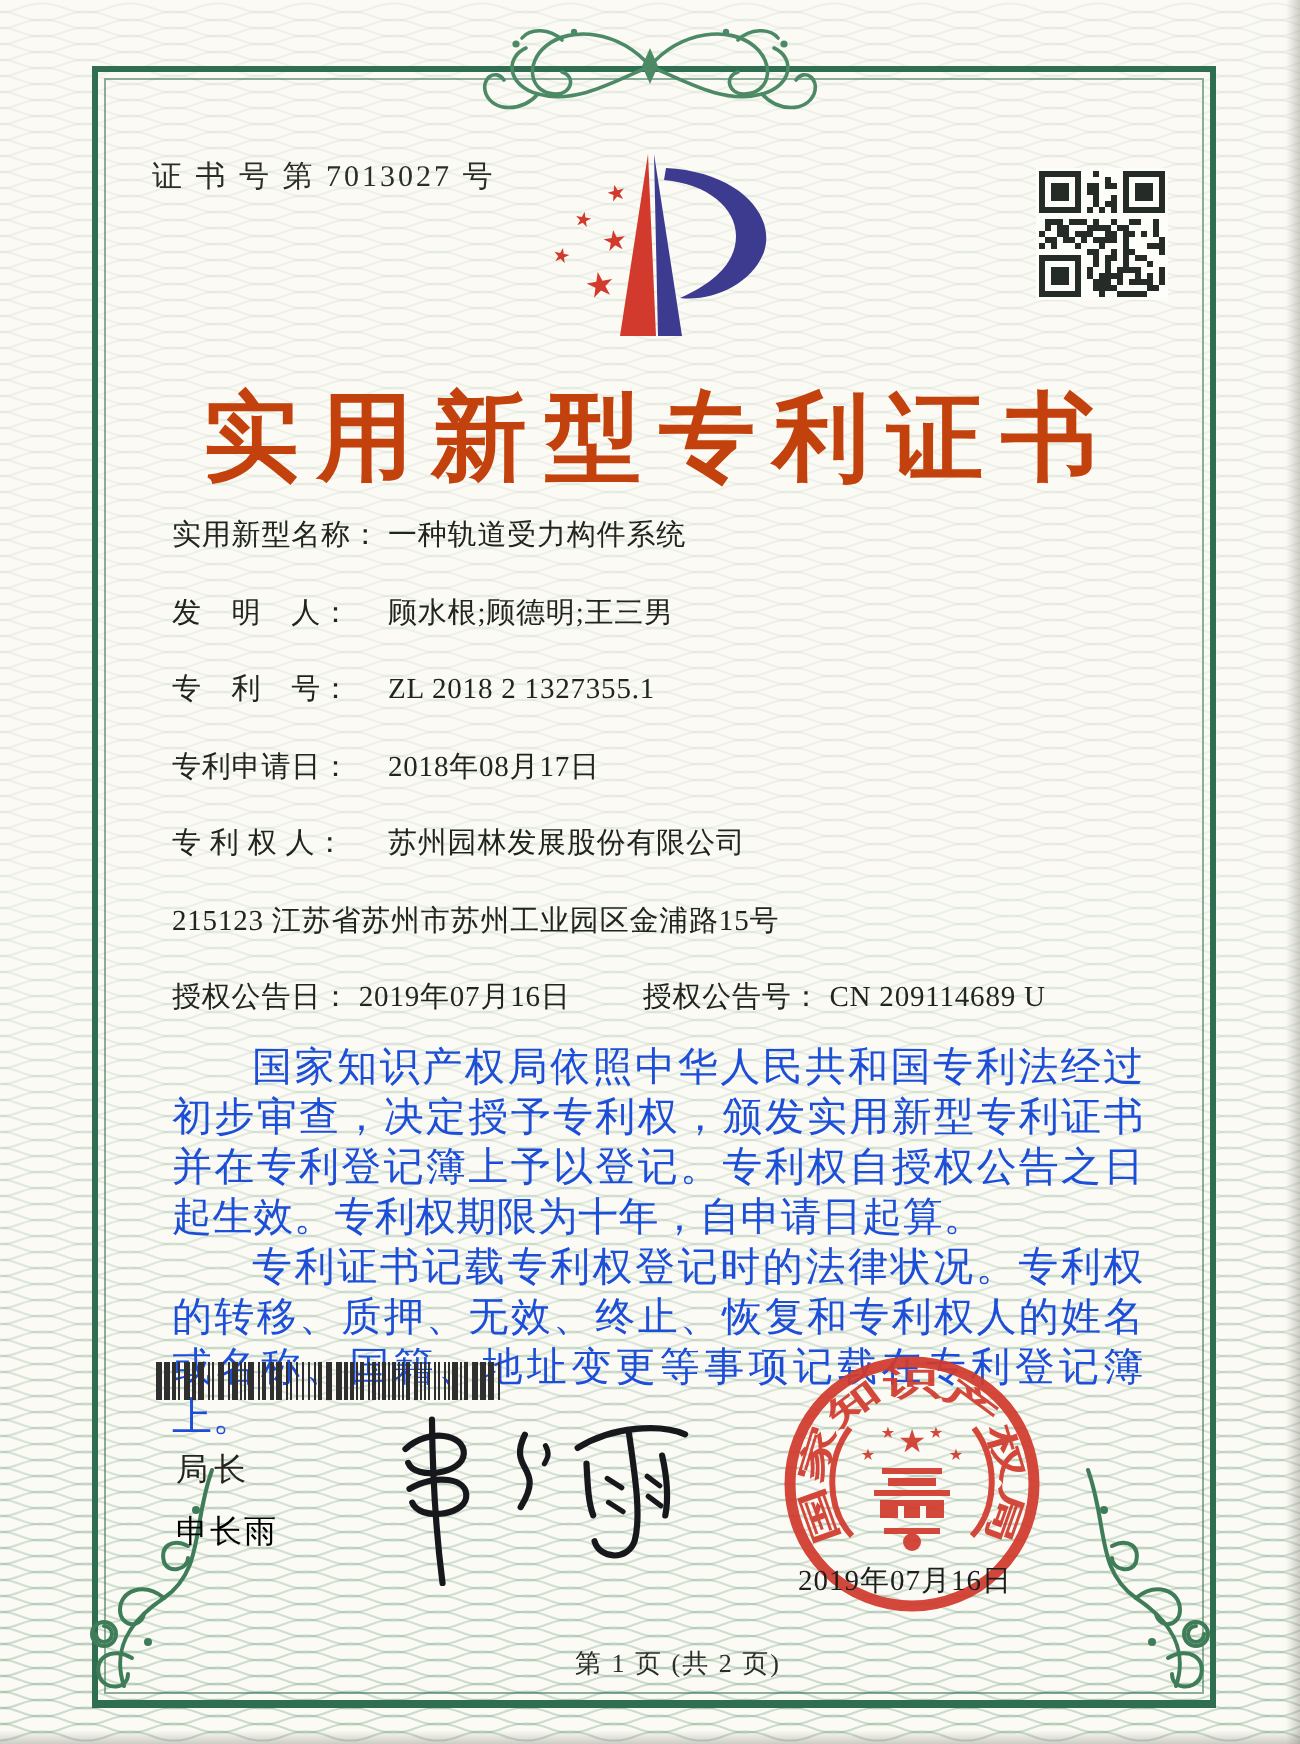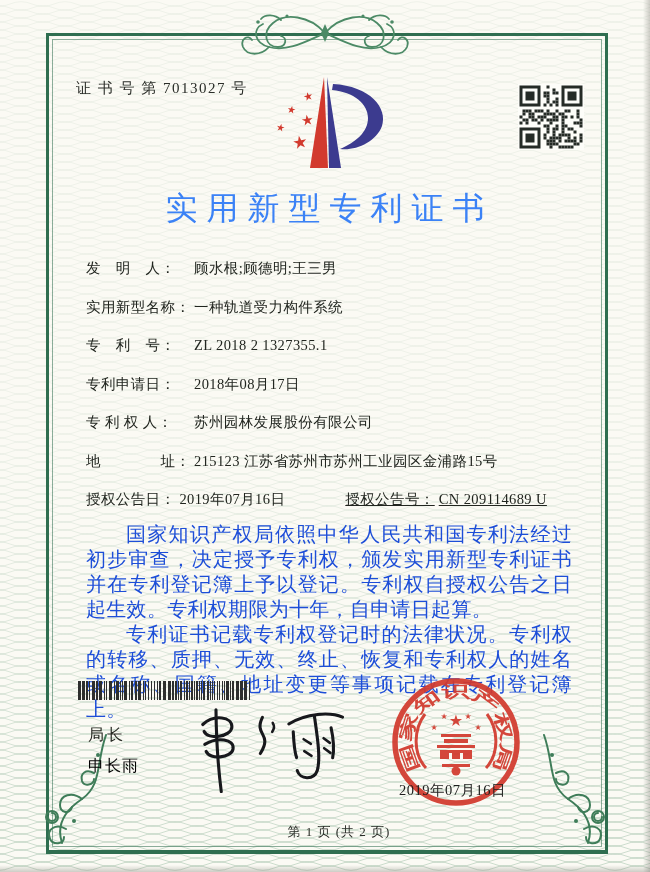--- a/index.html
+++ b/index.html
@@ -21,29 +21,29 @@
   .top-ornament{position:absolute;left:50%;top:6px;transform:translateX(-50%);}
   .corner{position:absolute;top:733px;}
   .corner-left{left:38px;}
   .corner-right{right:38px;transform:scaleX(-1);}
 
   .cert-no{position:absolute;left:76px;top:79px;font-size:15px;letter-spacing:1.5px;color:#2a2d28;}
   .logo{position:absolute;left:260px;top:70px;}
   .qr{position:absolute;left:518px;top:84px;}
 
   .title{position:absolute;left:0;top:187px;width:100%;text-align:center;
-    font-size:32px;font-weight:400;letter-spacing:9px;text-indent:9px;color:#3b82f6;}
+    font-size:48px;font-weight:700;letter-spacing:9px;text-indent:9px;color:#c2410c;}
 
   .fields{position:absolute;left:86px;top:257px;width:490px;font-size:14.5px;letter-spacing:.4px;}
   .frow{display:flex;line-height:23px;margin-bottom:15.5px;}
   .flabel{flex:none;width:108px;}
   .fvalue{flex:1;}
   .grant-row{display:flex;line-height:23px;}
   .grant-pair{display:flex;}
-  .grant-pair.second{margin-left:60px;text-decoration:underline;}
+  .grant-pair.second{margin-left:36px;}
   .glabel{flex:none;}
   .gvalue{margin-left:4px;}
 
   .paragraphs{position:absolute;left:86px;top:522px;width:486px;
     font-size:20px;line-height:25px;letter-spacing:.3px;text-align:justify;color:#1d4ed8;}
   .paragraphs p{margin:0;text-indent:2em;}
 
   .barcode{position:absolute;left:78px;top:681px;}
   .signer-title{position:absolute;left:88px;top:725px;font-size:16px;letter-spacing:3px;color:#23261f;}
   .signer-name{position:absolute;left:88px;top:756px;font-size:16px;letter-spacing:1px;color:#000000;}
@@ -471,41 +471,40 @@
       <rect x="49.5" y="7.5" width="9" height="9" fill="#252b26"></rect>
       <rect x="1.5" y="43.5" width="21" height="21" fill="#252b26"></rect>
       <rect x="4.5" y="46.5" width="15" height="15" fill="#fdfdf9"></rect>
       <rect x="7.5" y="49.5" width="9" height="9" fill="#252b26"></rect>
     </svg>
 
   <div class="title">实用新型专利证书</div>
 
   <div class="fields">
     <div class="frow">
+      <span class="flabel">实用新型名称：</span>
+      <span class="fvalue">一种轨道受力构件系统</span>
+    </div>
+    <div class="frow">
       <span class="flabel">发　明　人：</span>
       <span class="fvalue">顾水根;顾德明;王三男</span>
-    </div>
-    <div class="frow">
-      <span class="flabel">实用新型名称：</span>
-      <span class="fvalue">一种轨道受力构件系统</span>
     </div>
     <div class="frow">
       <span class="flabel">专　利　号：</span>
       <span class="fvalue">ZL 2018 2 1327355.1</span>
     </div>
     <div class="frow">
       <span class="flabel">专利申请日：</span>
       <span class="fvalue">2018年08月17日</span>
     </div>
     <div class="frow">
       <span class="flabel">专 利 权 人：</span>
       <span class="fvalue">苏州园林发展股份有限公司</span>
     </div>
     <div class="frow">
-      <span class="flabel">地　　　　址：</span>
       <span class="fvalue">215123 江苏省苏州市苏州工业园区金浦路15号</span>
     </div>
     <div class="grant-row">
       <div class="grant-pair">
         <span class="glabel">授权公告日：</span>
         <span class="gvalue">2019年07月16日</span>
       </div>
       <div class="grant-pair second">
         <span class="glabel">授权公告号：</span>
         <span class="gvalue">CN 209114689 U</span>

